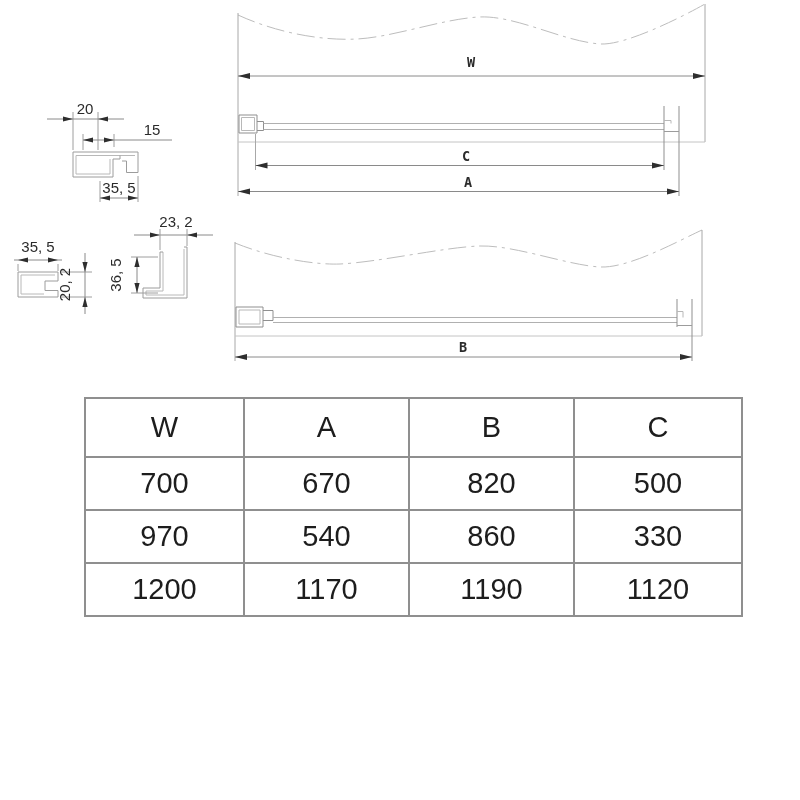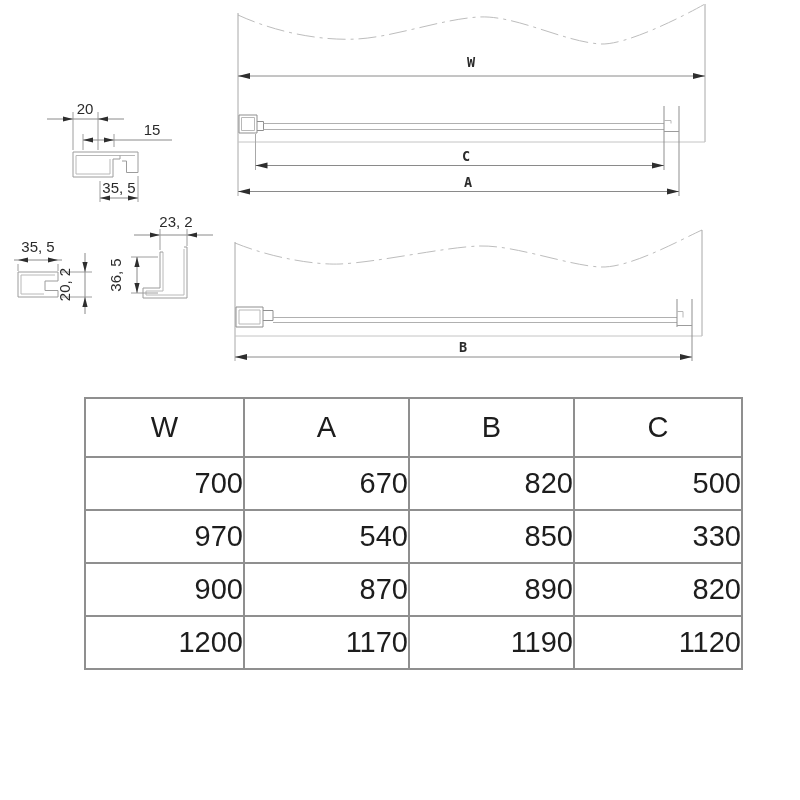--- a/index.html
+++ b/index.html
@@ -16,21 +16,21 @@
   .lightline{stroke:#c4c4c4;stroke-width:1;}
   .barline{stroke:#b0b0b0;stroke-width:1;}
   .bracket{stroke:#8f8f8f;stroke-width:1;fill:none;}
   .wave{stroke:#bdbdbd;stroke-width:1;fill:none;stroke-dasharray:18 5 3 5;}
   .arrow{fill:#2e2e2e;stroke:none;}
   #size-table{position:absolute;left:84px;top:397px;width:649px;border-collapse:collapse;
               table-layout:fixed;}
   #size-table td{border:2px solid #8f8f8f;text-align:center;vertical-align:middle;
                  font-size:29px;color:#1d1d1d;padding:0;}
   #size-table tr.hdr td{height:57px;}
-  #size-table tr.row td{height:51px;text-align:right;}
+  #size-table tr.row td{height:51px;}
   #size-table td.c0{width:157px;} #size-table td.c1{width:163px;}
   #size-table td.c2{width:163px;} #size-table td.c3{width:166px;}
 </style>
 </head>
 <body>
 
 <div id="page">
 
 <svg id="drawing-svg" width="800" height="395" viewBox="0 0 800 395">
 
@@ -220,28 +220,22 @@
     </tr>
     <tr class="row">
       <td class="c0">700</td>
       <td class="c1">670</td>
       <td class="c2">820</td>
       <td class="c3">500</td>
     </tr>
     <tr class="row">
       <td class="c0">970</td>
       <td class="c1">540</td>
-      <td class="c2">850</td>
+      <td class="c2">860</td>
       <td class="c3">330</td>
-    </tr>
-    <tr class="row">
-      <td class="c0">900</td>
-      <td class="c1">870</td>
-      <td class="c2">890</td>
-      <td class="c3">820</td>
     </tr>
     <tr class="row">
       <td class="c0">1200</td>
       <td class="c1">1170</td>
       <td class="c2">1190</td>
       <td class="c3">1120</td>
     </tr>
   </tbody>
 </table>
 

